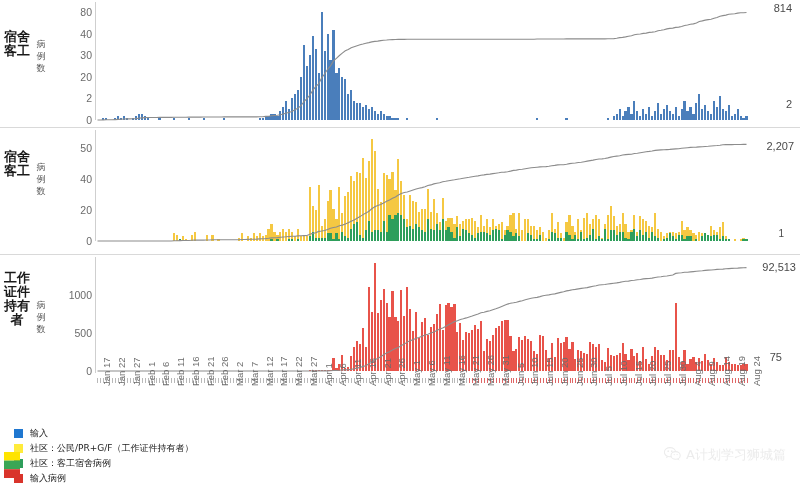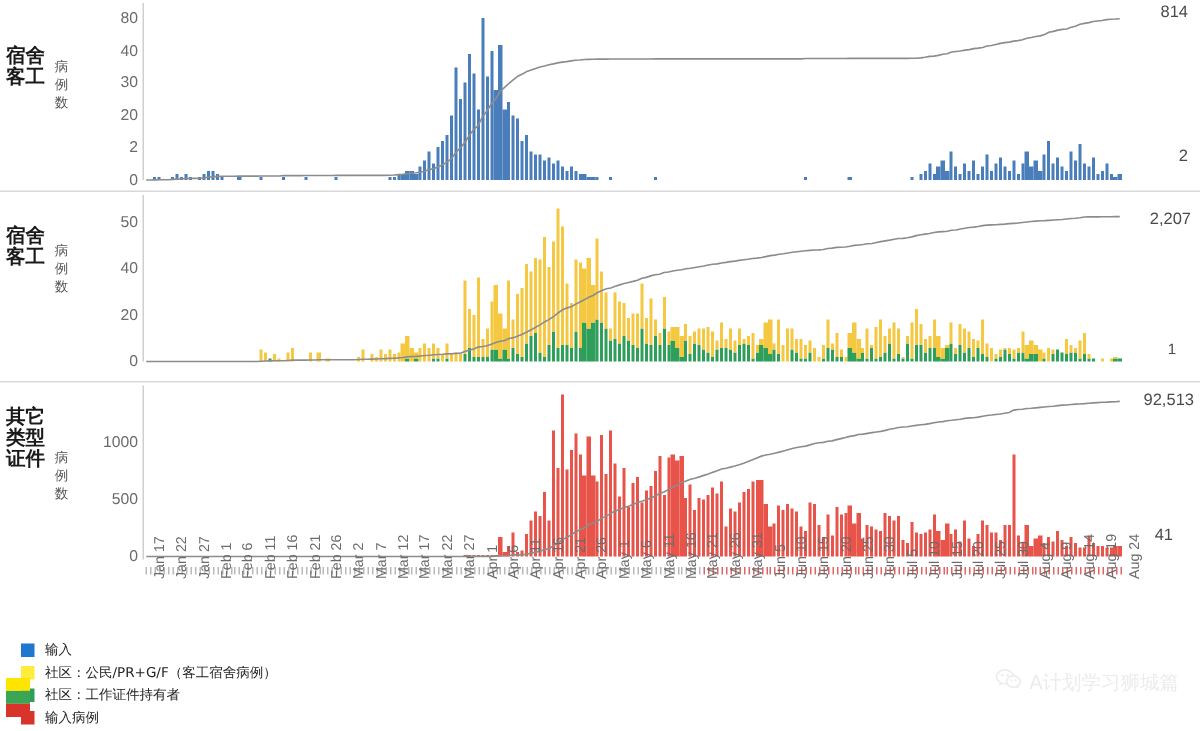--- a/index.html
+++ b/index.html
@@ -967,21 +967,21 @@
         <div class="ytick" style="top: 82.1176px;">20</div>
         <div class="ytick" style="top: 51.2353px;">40</div>
         <div class="ytick" style="top: 20.3529px;">50</div>
       </div>
     <div class="endlabel" style="right:6px;top:12px;">2,207</div>
     <div class="endlabel small" style="right:16px;top:100px;">1</div>
   </div>
   <div class="panel-sep" style="top:254px;"></div>
 
   <div class="panel" id="panel-dormitory" style="top:255px;height:128px;">
-    <div class="row-title" style="top:16px;">其它类型证件</div>
+    <div class="row-title" style="top:16px;">工作证件持有者</div>
     <div class="axis-title" style="left:34px;top:44px;">病例数</div>
     <div class="plot" id="plot-dormitory" style="left:96px;right:52px;top:6px;height:110px;">
         <div class="bar" style="left: 212.8px; width: 2.18317px; height: 1.28966px; background: rgb(232, 83, 74);"></div>
         <div class="bar" style="left: 215.75px; width: 2.18317px; height: 0.834483px; background: rgb(232, 83, 74);"></div>
         <div class="bar" style="left: 218.7px; width: 2.18317px; height: 0.8px; background: rgb(232, 83, 74);"></div>
         <div class="bar" style="left: 221.65px; width: 2.18317px; height: 0.8px; background: rgb(232, 83, 74);"></div>
         <div class="bar" style="left: 224.601px; width: 2.18317px; height: 1.06207px; background: rgb(232, 83, 74);"></div>
         <div class="bar" style="left: 227.551px; width: 2.18317px; height: 0.834483px; background: rgb(232, 83, 74);"></div>
         <div class="bar" style="left: 230.501px; width: 2.18317px; height: 0.8px; background: rgb(232, 83, 74);"></div>
         <div class="bar" style="left: 233.451px; width: 2.18317px; height: 0.8px; background: rgb(232, 83, 74);"></div>
@@ -1130,21 +1130,21 @@
           <path d="M1.5,110.0 L4.4,110.0 L7.4,110.0 L10.3,110.0 L13.3,110.0 L16.2,110.0 L19.2,110.0 L22.1,110.0 L25.1,110.0 L28.0,110.0 L31.0,110.0 L33.9,110.0 L36.9,110.0 L39.8,110.0 L42.8,110.0 L45.7,110.0 L48.7,110.0 L51.6,110.0 L54.6,110.0 L57.5,110.0 L60.5,110.0 L63.4,110.0 L66.4,110.0 L69.3,110.0 L72.3,110.0 L75.2,110.0 L78.2,110.0 L81.1,110.0 L84.1,110.0 L87.0,110.0 L90.0,110.0 L92.9,110.0 L95.9,110.0 L98.8,110.0 L101.8,110.0 L104.7,110.0 L107.7,110.0 L110.6,110.0 L113.6,110.0 L116.5,110.0 L119.5,110.0 L122.4,110.0 L125.4,110.0 L128.3,110.0 L131.3,110.0 L134.2,110.0 L137.2,110.0 L140.1,110.0 L143.1,110.0 L146.0,110.0 L149.0,110.0 L151.9,110.0 L154.9,110.0 L157.8,110.0 L160.8,110.0 L163.7,110.0 L166.7,110.0 L169.6,110.0 L172.6,110.0 L175.5,110.0 L178.5,110.0 L181.4,110.0 L184.4,110.0 L187.3,110.0 L190.3,110.0 L193.2,110.0 L196.2,110.0 L199.1,110.0 L202.1,110.0 L205.0,110.0 L208.0,110.0 L210.9,110.0 L213.9,110.0 L216.8,109.9 L219.8,109.9 L222.7,109.9 L225.7,109.9 L228.6,109.9 L231.6,109.9 L234.5,109.8 L237.5,109.5 L240.4,109.5 L243.4,109.3 L246.3,108.9 L249.3,108.9 L252.2,108.8 L255.2,108.4 L258.1,107.8 L261.1,107.1 L264.0,106.4 L267.0,105.4 L269.9,104.8 L272.9,102.8 L275.8,101.4 L278.8,98.8 L281.7,97.4 L284.7,95.7 L287.6,93.7 L290.6,92.1 L293.5,90.8 L296.5,88.9 L299.4,87.6 L302.4,86.4 L305.3,84.4 L308.3,83.1 L311.2,81.1 L314.2,79.6 L317.1,78.7 L320.1,77.3 L323.0,76.5 L326.0,75.3 L329.0,74.0 L331.9,73.2 L334.9,72.1 L337.8,71.0 L340.8,69.6 L343.7,68.0 L346.7,67.0 L349.6,65.4 L352.6,63.8 L355.5,62.3 L358.5,60.6 L361.4,59.7 L364.4,58.5 L367.3,57.8 L370.3,56.9 L373.2,55.9 L376.2,55.0 L379.1,53.9 L382.1,52.9 L385.0,51.7 L388.0,51.2 L390.9,50.4 L393.9,49.7 L396.8,48.8 L399.8,47.8 L402.7,46.7 L405.7,45.5 L408.6,44.3 L411.6,43.1 L414.5,42.3 L417.5,41.8 L420.4,41.2 L423.4,40.4 L426.3,39.7 L429.3,38.8 L432.2,38.0 L435.2,37.3 L438.1,36.8 L441.1,36.4 L444.0,35.6 L447.0,34.7 L449.9,34.2 L452.9,33.9 L455.8,33.2 L458.8,32.9 L461.7,32.1 L464.7,31.4 L467.6,30.7 L470.6,29.9 L473.5,29.4 L476.5,28.7 L479.4,28.4 L482.4,27.9 L485.3,27.4 L488.3,27.0 L491.2,26.6 L494.2,25.9 L497.1,25.2 L500.1,24.7 L503.0,24.0 L506.0,23.7 L508.9,23.5 L511.9,23.0 L514.8,22.6 L517.8,22.2 L520.7,21.9 L523.7,21.4 L526.6,20.8 L529.6,20.3 L532.5,20.1 L535.5,19.5 L538.4,19.2 L541.4,18.8 L544.3,18.5 L547.3,17.9 L550.2,17.6 L553.2,17.5 L556.1,17.1 L559.1,16.5 L562.0,16.0 L565.0,15.7 L567.9,15.3 L570.9,15.0 L573.8,14.5 L576.8,14.0 L579.7,12.4 L582.7,12.0 L585.6,11.8 L588.6,11.3 L591.5,11.2 L594.5,10.9 L597.4,10.6 L600.4,10.3 L603.3,10.0 L606.3,9.8 L609.2,9.4 L612.2,9.1 L615.1,9.0 L618.1,8.7 L621.0,8.4 L624.0,8.3 L626.9,8.1 L629.9,7.8 L632.8,7.6 L635.8,7.4 L638.7,7.2 L641.7,7.1 L644.6,6.9 L647.6,6.8 L650.5,6.6 " fill="none" stroke="#8c8c8c" stroke-width="1.1"></path>
         </svg>
       </div>
     <div class="vaxis" style="left:95px;top:2px;height:116px;"></div>
     <div id="yticks-dormitory" style="position:absolute;left:48px;width:44px;top:0;height:128px;">
         <div class="ytick" style="top: 116px;">0</div>
         <div class="ytick" style="top: 78.069px;">500</div>
         <div class="ytick" style="top: 40.1379px;">1000</div>
       </div>
     <div class="endlabel" style="right:4px;top:6px;">92,513</div>
-    <div class="endlabel" style="right:18px;top:96px;">41</div>
+    <div class="endlabel" style="right:18px;top:96px;">75</div>
   </div>
 
   <div id="xaxis" style="left:96px;right:52px;top:378px;height:96px;">
       <div class="xtickline gray" style="left: 1.47511px; height: 5px;"></div>
       <div class="xtickline gray" style="left: 4.42534px; height: 5px;"></div>
       <div class="xtickline gray" style="left: 7.37557px; height: 5px;"></div>
       <div class="xtickline gray" style="left: 10.3258px; height: 5px;"></div>
       <div class="xtickline gray" style="left: 13.276px; height: 5px;"></div>
       <div class="xtickline gray" style="left: 16.2262px; height: 5px;"></div>
       <div class="xtickline gray" style="left: 19.1765px; height: 5px;"></div>
@@ -1409,25 +1409,25 @@
       <div class="xlab" style="left: 654.525px; top: 8px;">Aug 24</div>
     </div>
 
   <div id="legend">
       <div class="leg-row">
         <span class="leg-sw" style="background: rgb(31, 119, 208);"></span>
         <span class="leg-tx">输入</span>
       </div>
       <div class="leg-row">
         <span class="leg-sw" style="background: rgb(255, 235, 59);"></span>
-        <span class="leg-tx">社区：公民/PR+G/F（客工宿舍病例）</span>
+        <span class="leg-tx">社区：公民/PR+G/F（工作证件持有者）</span>
       </div>
       <div class="leg-row">
         <span class="leg-sw" style="background: rgb(46, 158, 91);"></span>
-        <span class="leg-tx">社区：工作证件持有者</span>
+        <span class="leg-tx">社区：客工宿舍病例</span>
       </div>
       <div class="leg-row">
         <span class="leg-sw" style="background: rgb(217, 52, 43);"></span>
         <span class="leg-tx">输入病例</span>
       </div>
     </div>
 
 
   <div id="wm-bl-mark">
     <svg width="16" height="26" viewBox="0 0 16 26">

